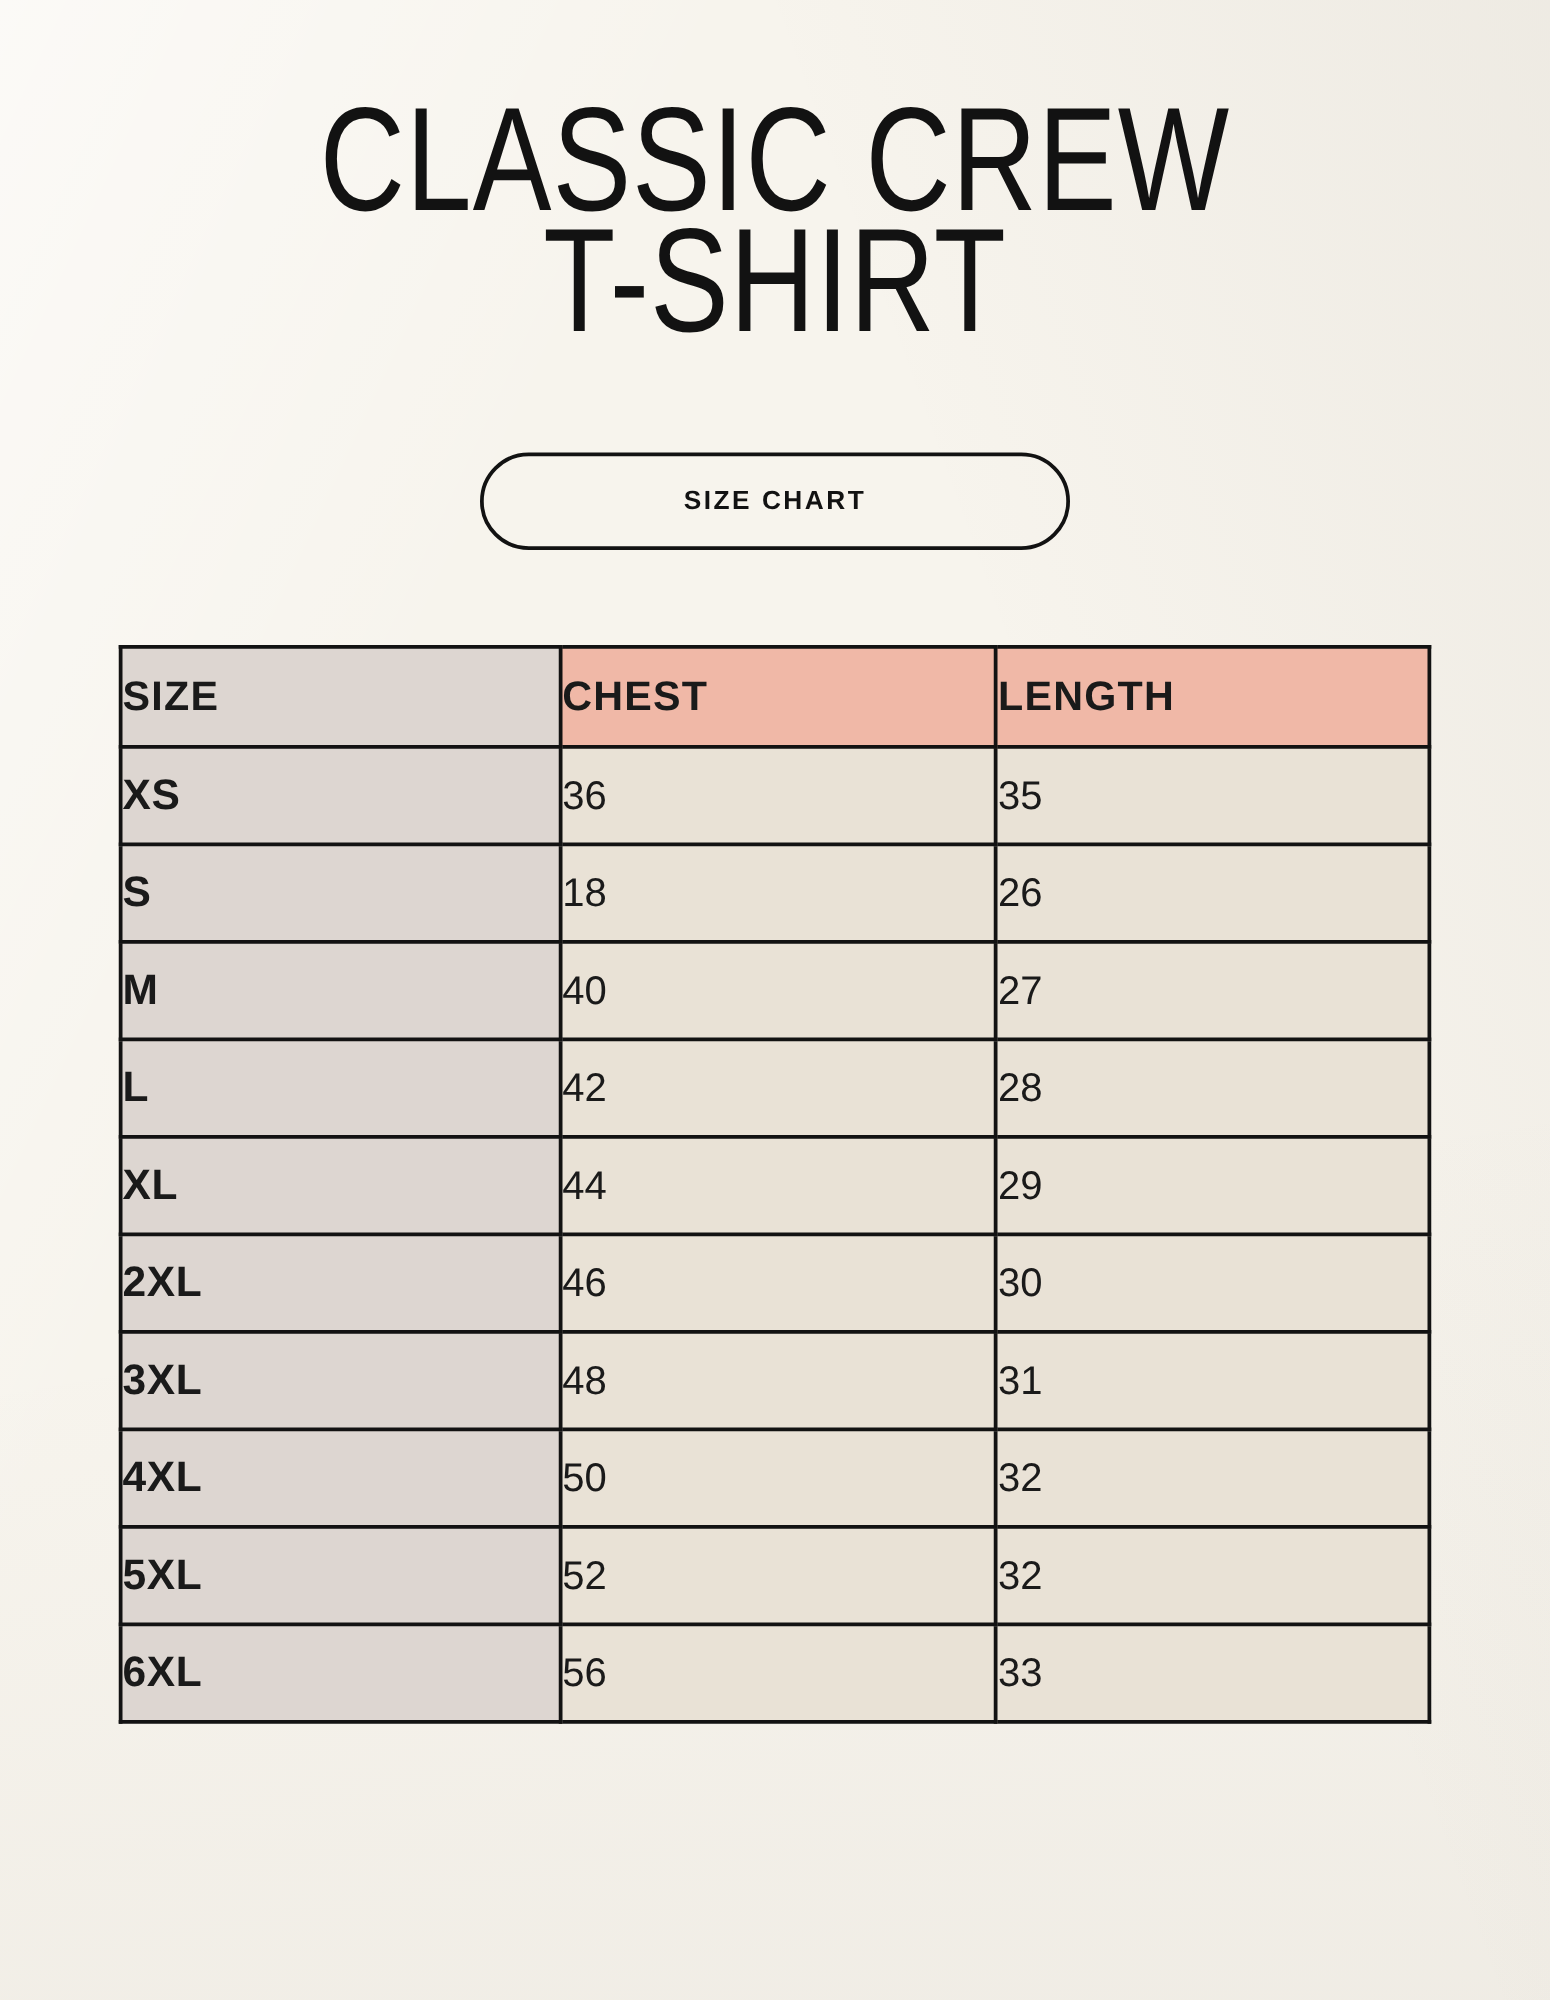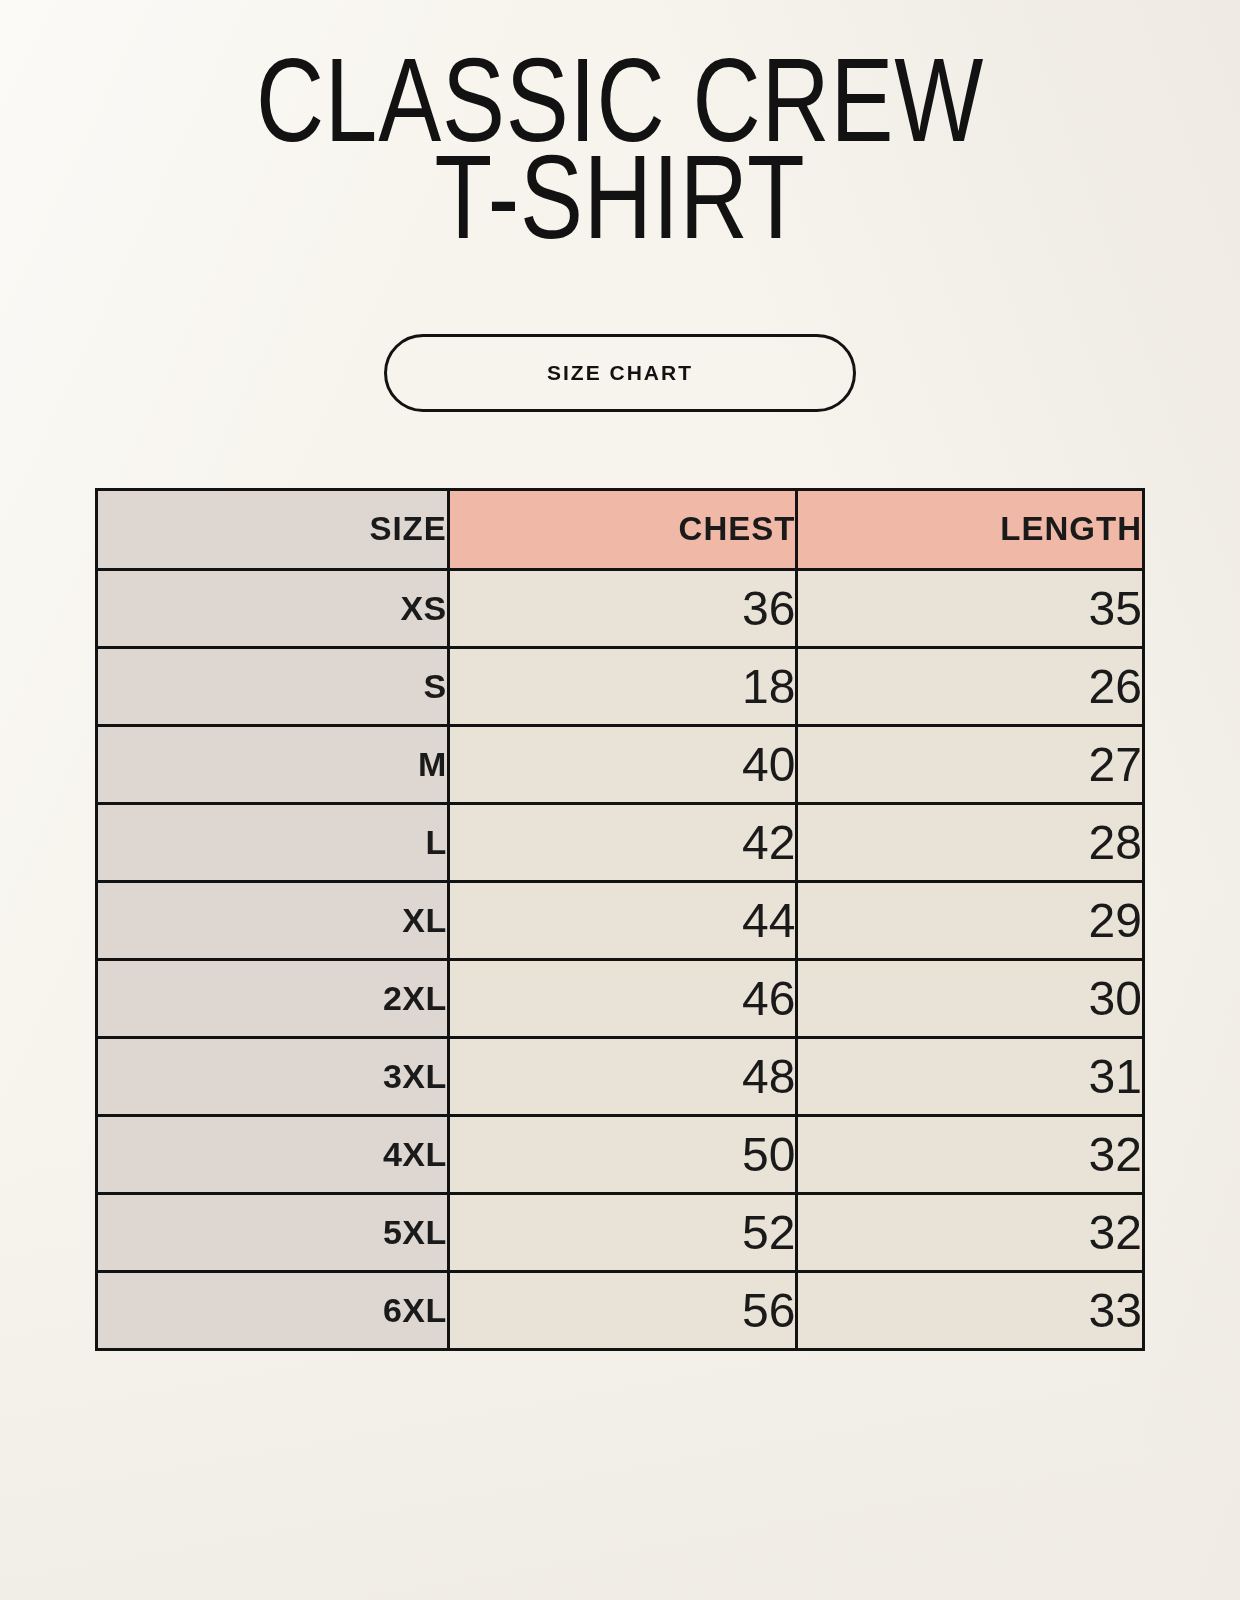--- a/index.html
+++ b/index.html
@@ -20,21 +20,21 @@
     background:
       linear-gradient(115deg, rgba(255,255,255,0.55) 0%, rgba(255,255,255,0) 30%),
       linear-gradient(250deg, rgba(120,110,95,0.07) 0%, rgba(120,110,95,0) 35%),
       linear-gradient(170deg, rgba(120,110,95,0.00) 60%, rgba(120,110,95,0.06) 100%),
       var(--page-bg);
     overflow: hidden;
   }
   .page {
     width: 1240px;
     height: 1600px;
-    padding-top: 52px;
+    padding-top: 80px;
   }
   
   .title {
     text-align: center;
     font-weight: 500;
     font-size: 118px;
     line-height: 0.82;
     letter-spacing: 1px;
     color: #121212;
   }
@@ -62,32 +62,32 @@
     cursor: pointer;
   }
   
   .size-table {
     width: 1050px;
     margin: 76px auto 0 auto;
     border-collapse: collapse;
   }
   .size-table th, .size-table td {
     border: 3px solid var(--border);
-    text-align: right;
+    text-align: left;
     vertical-align: middle;
   }
   .size-table thead th { height: 80px; font-size: 33px; font-weight: bold; letter-spacing: 1px; }
   .size-table tbody th, .size-table tbody td { height: 78px; }
   .size-table col.c1 { width: 33.6%; }
   .size-table col.c2 { width: 33.3%; }
   .size-table col.c3 { width: 33.1%; }
   .head-size { background: var(--size-col); }
   .head-accent { background: var(--accent); }
   .cell-size { background: var(--size-col); font-size: 34px; font-weight: bold; letter-spacing: 0.5px; }
-  .cell-val  { background: var(--cell-bg); font-size: 48px; font-weight: normal; }
+  .cell-val  { background: var(--cell-bg); font-size: 32px; font-weight: normal; }
   
   .footnote {
     width: 1050px;
     margin: 12px auto 0 auto;
     text-align: right;
     font-size: 21px;
     font-weight: bold;
     letter-spacing: 0.3px;
     color: #171717;
   }

